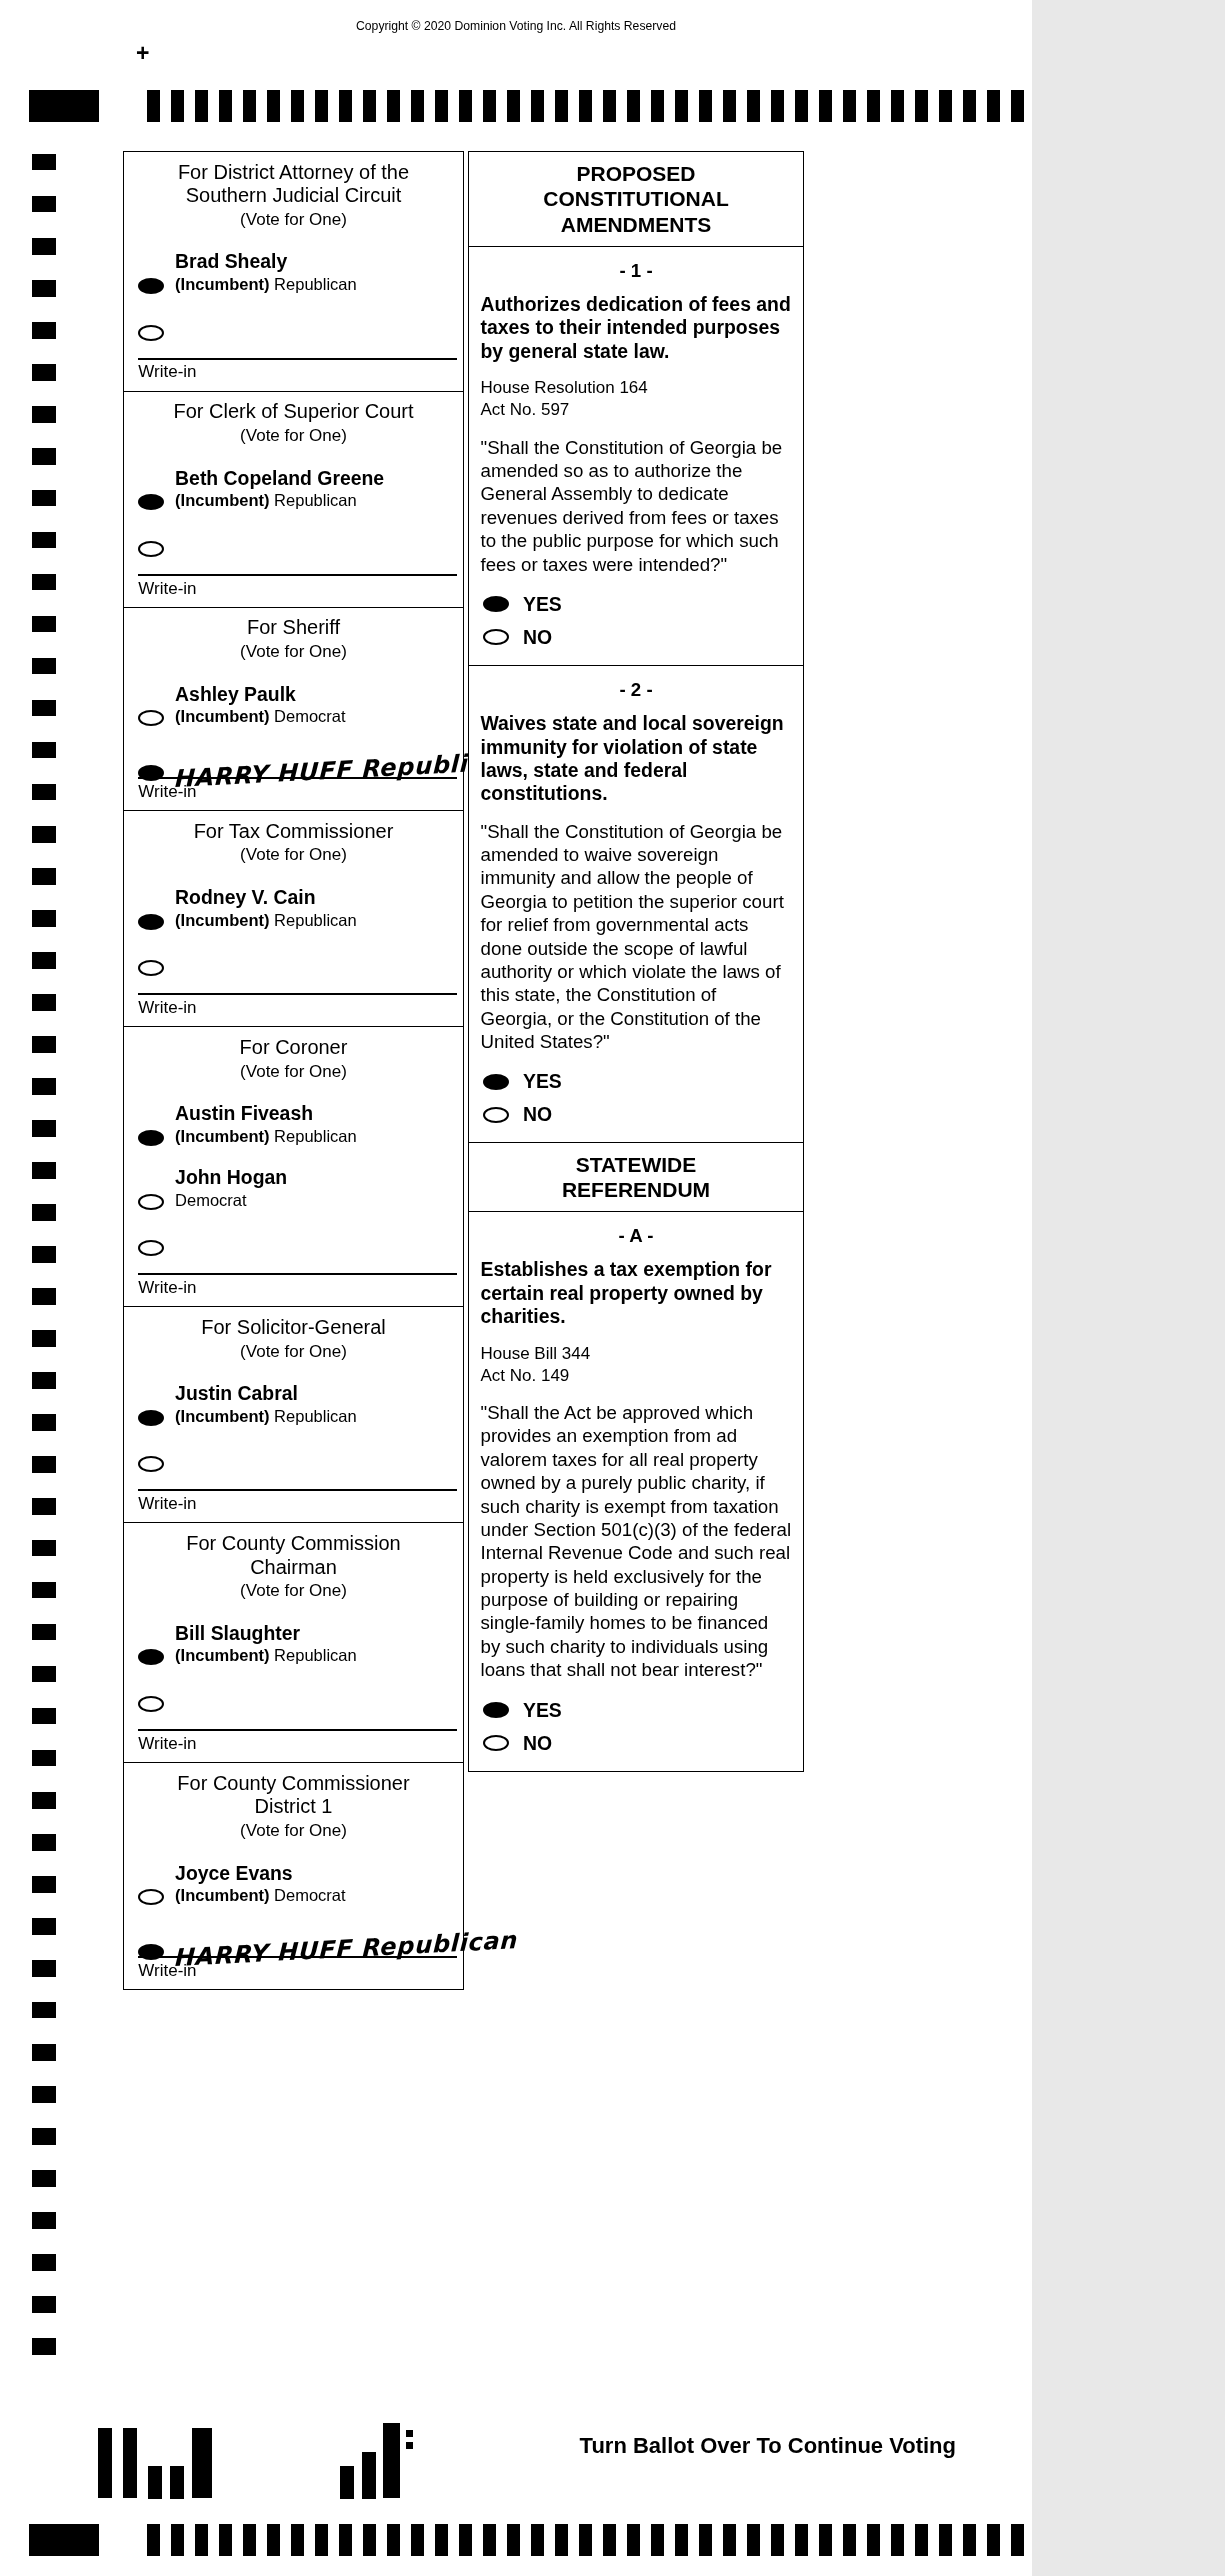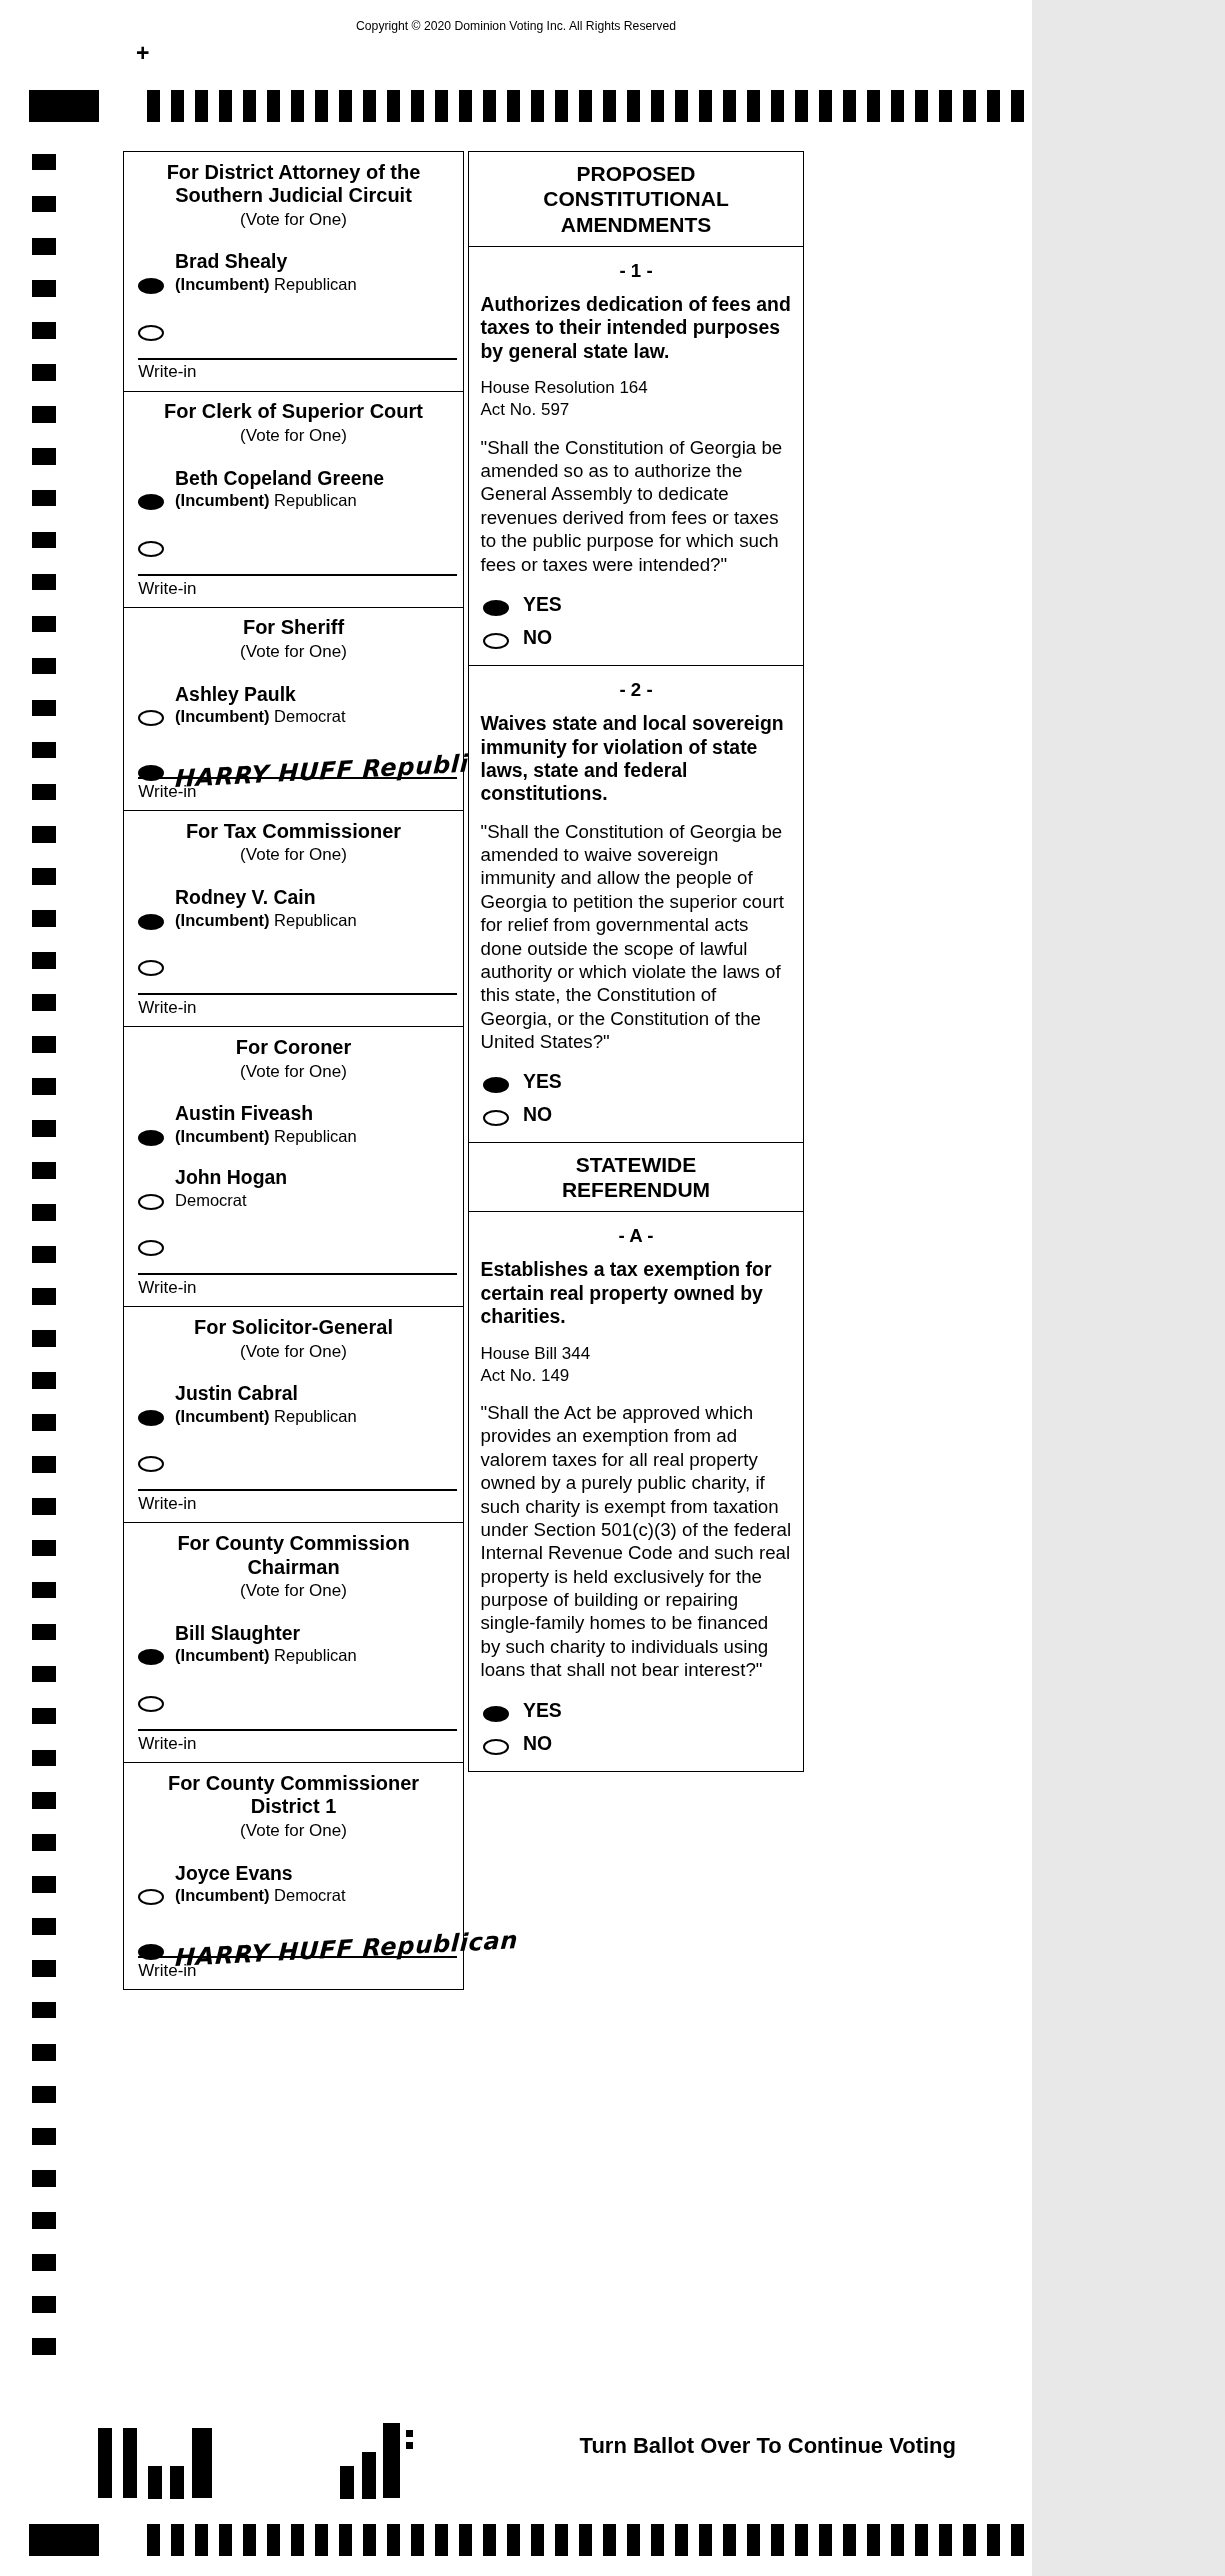--- a/index.html
+++ b/index.html
@@ -18,21 +18,21 @@
   .ticks-v{position:absolute;top:154px;width:24px;height:2224px;
            background:repeating-linear-gradient(180deg,#000 0 16.5px,transparent 16.5px 42px);}
 
   
   .col-left{position:absolute;left:123px;top:151px;width:341px;}
   .col-right{position:absolute;left:468px;top:151px;width:336px;}
 
   
   .contest{border:1.4px solid #000;background:#fff;padding-bottom:8.6px;}
   .contest + .contest{margin-top:-1.4px;}
-  .c-title{font-weight:bold;font-size:20px;text-align:center;padding:8.6px 7.2px 0;line-height:1.18;}
+  .c-title{font-weight:normal;font-size:20px;text-align:center;padding:8.6px 7.2px 0;line-height:1.18;}
   .c-inst{font-size:17px;text-align:center;margin-top:2.2px;}
   .cand{display:flex;align-items:flex-end;margin:21.5px 7.2px 0 14.3px;}
   .oval{box-sizing:border-box;width:26px;height:16px;border:2.2px solid #000;border-radius:50%;
         margin-right:10.8px;margin-top:3.6px;flex:0 0 auto;background:#fff;}
   .oval.filled{background:#000;}
   .cand-name{font-weight:bold;font-size:19.4px;line-height:1.1;}
   .cand-sub{font-size:16.5px;margin-top:2.2px;}
   .inc{font-weight:bold;}
   .wi-oval{margin-top:27px;}
   .hw-row{margin-top:30px;align-items:flex-end;}
@@ -46,21 +46,21 @@
   
   .mbox{border:1.4px solid #000;background:#fff;}
   .mbox + .mbox{margin-top:-1.4px;}
   .mhead{font-weight:bold;font-size:21px;text-align:center;padding:8.6px 5.7px;line-height:1.22;}
   .msec{border-top:1.4px solid #000;padding:4.3px 0 16px;}
   .msec.first{border-top:none;}
   .mnum{text-align:center;font-weight:bold;font-size:18.7px;margin:8.6px 0 11.5px;}
   .msummary{font-weight:bold;font-size:19.4px;margin:0 11.5px;line-height:1.2;}
   .mrefs{font-size:17px;margin:14.3px 11.5px 0;line-height:1.3;}
   .mq{font-size:18.7px;margin:14.3px 11.5px 0;line-height:1.25;}
-  .choice{display:flex;align-items:flex-end;margin:17px 0 0 14.3px;}
+  .choice{display:flex;align-items:center;margin:17px 0 0 14.3px;}
   .choice + .choice{margin-top:10px;}
   .choice .oval{margin-top:0;}
   .choice-label{font-weight:bold;font-size:19.4px;margin-left:2.9px;}
 
   
   .footer-text{position:absolute;top:2433px;right:76px;font-size:22px;font-weight:bold;}
   .move-icon{position:absolute;left:1151px;top:2452px;width:32px;height:32px;}
   .idmark{position:absolute;background:#000;}
 </style>
 </head>

